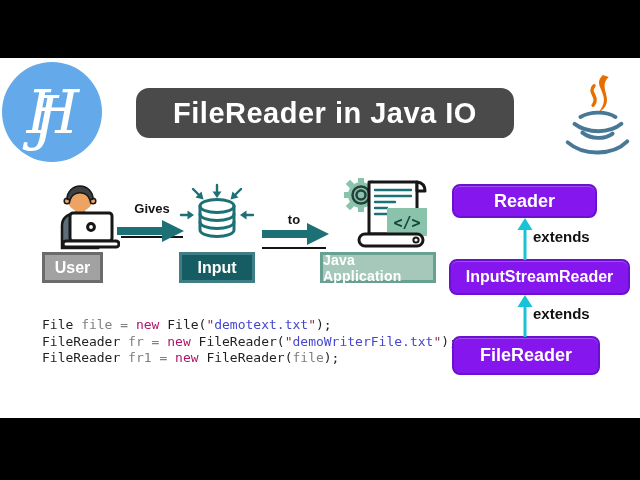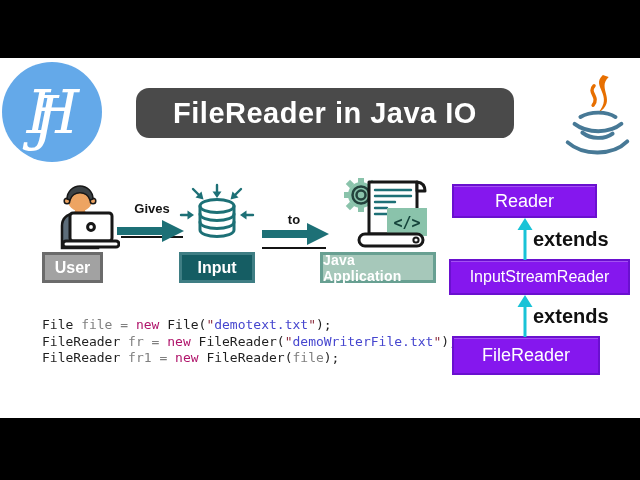--- a/index.html
+++ b/index.html
@@ -53,26 +53,26 @@
   .code{position:absolute;left:42px;top:317px;font-family:"DejaVu Sans Mono","Liberation Mono",monospace;
     font-size:13px;line-height:16.6px;white-space:pre}
   .tok-p,.tok-t{color:var(--tok-plain)}
   .tok-v,.tok-o{color:var(--tok-var)}
   .tok-k{color:var(--tok-key);font-weight:normal}
   .tok-s{color:var(--tok-str)}
   .tok-q{color:var(--tok-quote)}
 
   
   .class-box{position:absolute;background:var(--purple);border:2px solid var(--purple-border);
-    border-radius:0;display:flex;align-items:center;justify-content:center;color:#fff;font-weight:normal;
+    border-radius:8px;display:flex;align-items:center;justify-content:center;color:#fff;font-weight:bold;
     box-shadow:inset 0 1px 0 rgba(255,255,255,.25)}
   .box-reader{left:452px;top:184px;width:145px;height:34px;font-size:18px}
   .box-isr{left:449px;top:259px;width:181px;height:36px;font-size:16px}
   .box-fr{left:452px;top:336px;width:148px;height:39px;font-size:18px}
-  .extends-label{position:absolute;left:533px;font-size:20px;font-weight:600;color:#111}
+  .extends-label{position:absolute;left:533px;font-size:15px;font-weight:600;color:#111}
   .ext1{top:228px}.ext2{top:305px}
 </style>
 </head>
 <body>
 
 <div class="screen">
   <div class="bar top"></div>
   <div class="bar bottom"></div>
 
   <div class="logo-circle">

